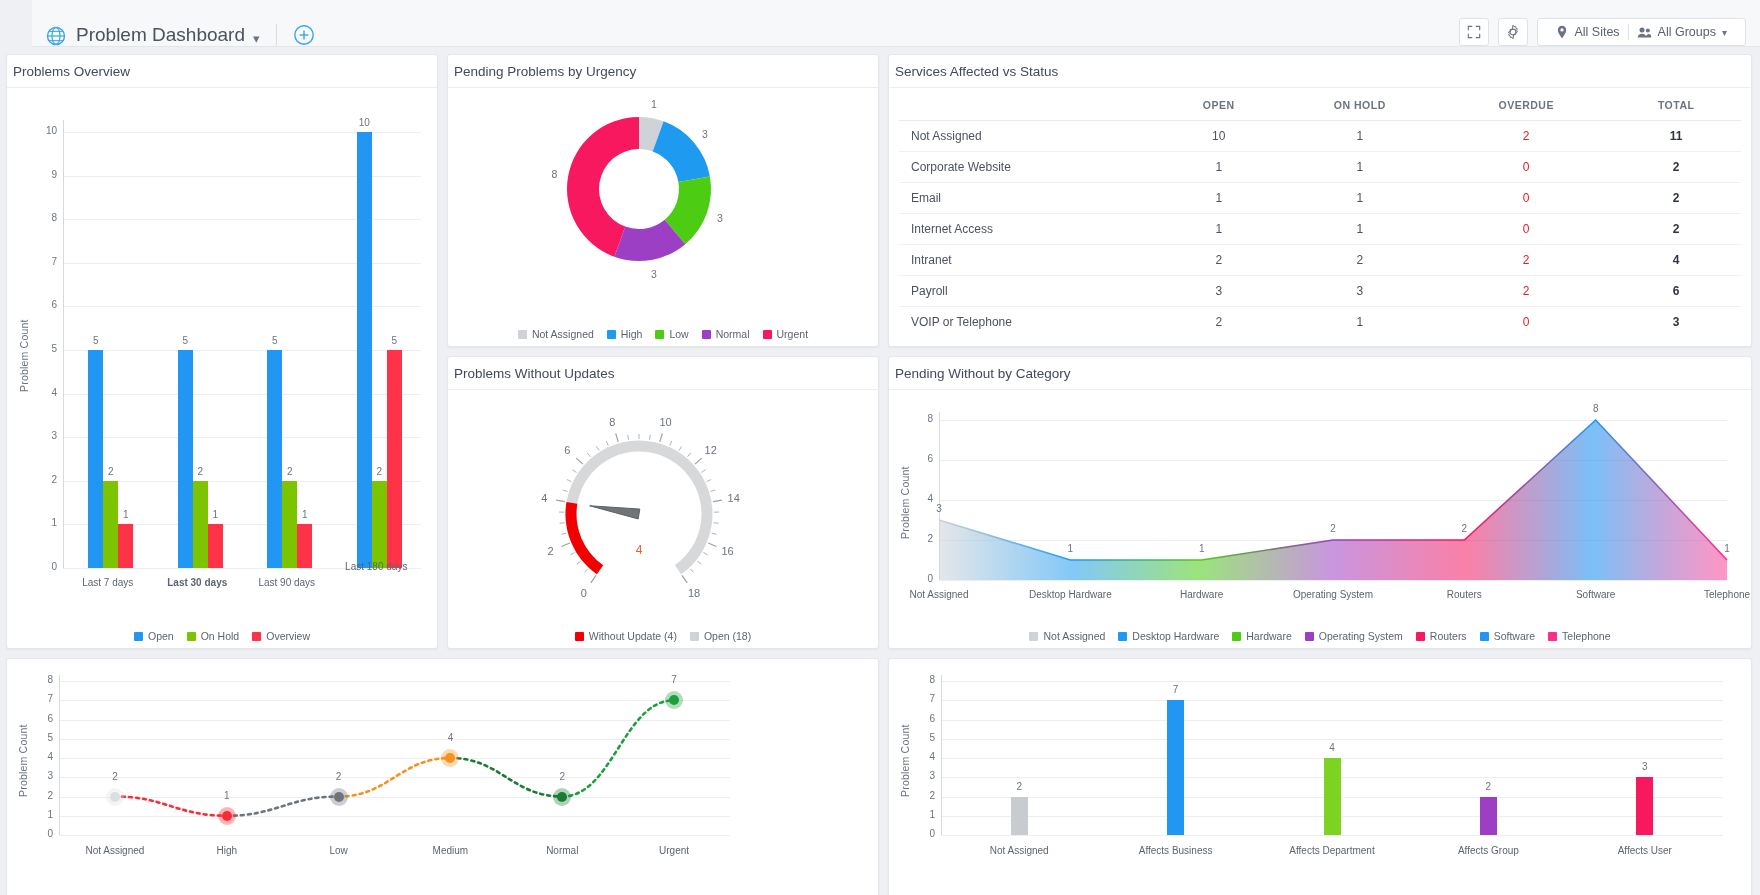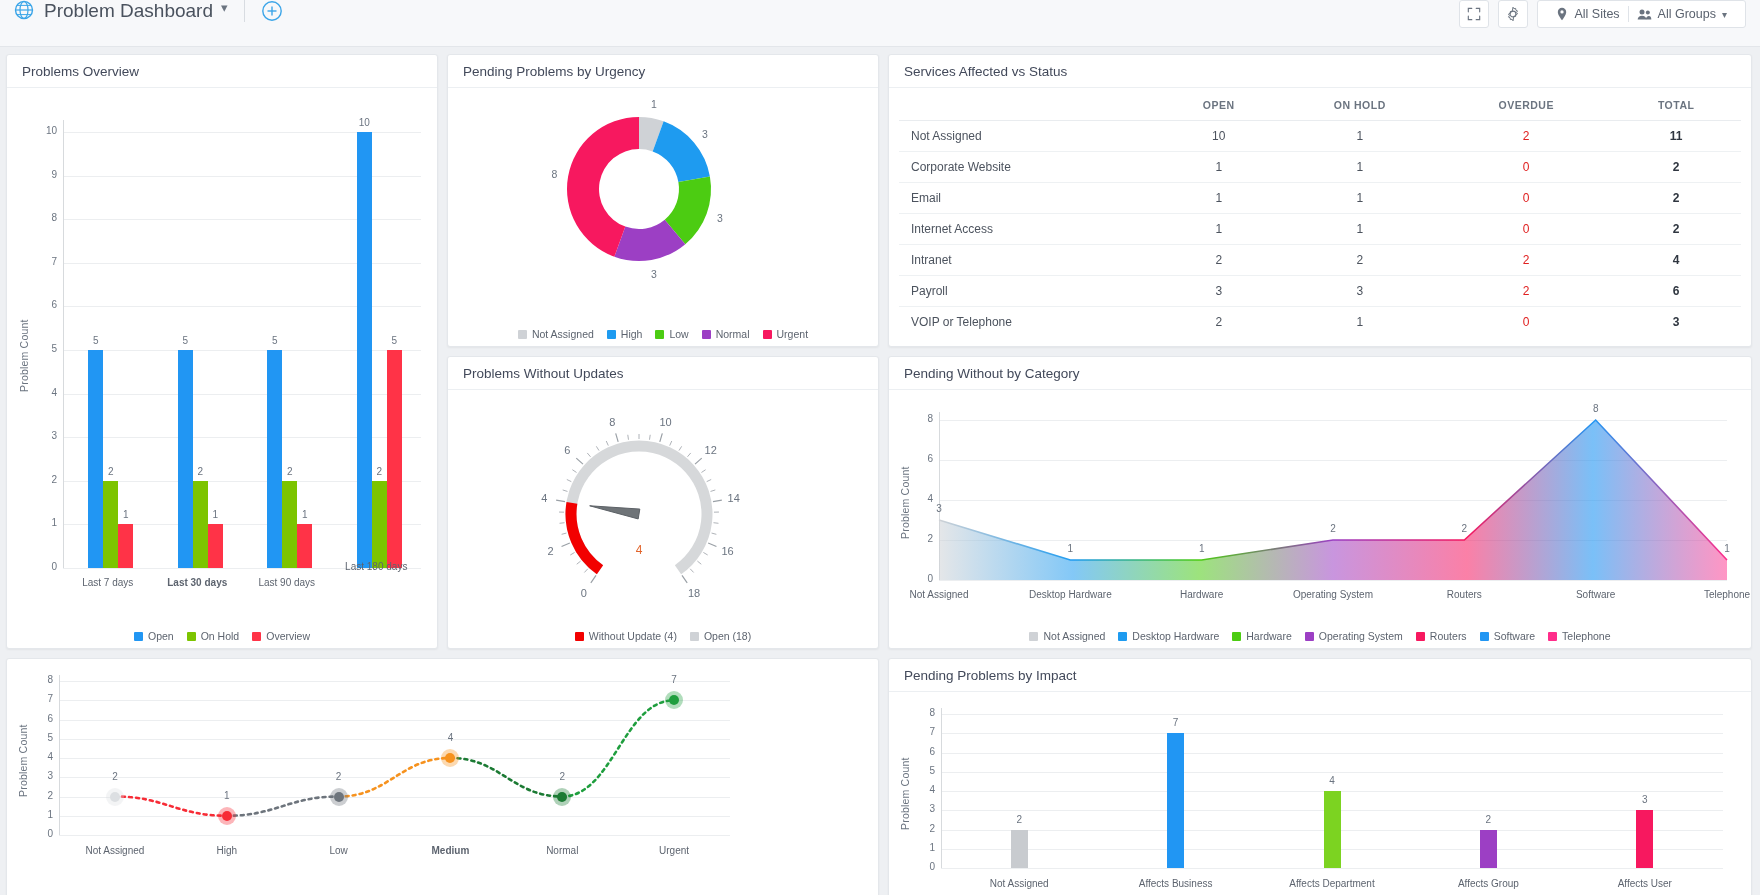--- a/index.html
+++ b/index.html
@@ -8,23 +8,24 @@
     width:1760px; height:895px;
     background:#eef0f3;
     font-family:"Liberation Sans", sans-serif;
     font-size:12px;
     color:#3d4551;
     overflow:hidden;
   }
   
   .topbar {
     height:47px; background:#f7f8fa;
-    display:flex; align-items:flex-start;
+    display:flex; align-items:flex-end;
     padding:0 14px;
     border-bottom:1px solid #e3e6ea;
+    margin-left:32px;
   }
   .globe-icon { width:20px; height:20px; margin-right:10px; flex:none; }
   .dash-title { font-size:19px; color:#4a525e; font-weight:400; }
   .caret { margin-left:8px; color:#6b7480; font-size:13px; }
   .divider-v { width:1px; height:22px; background:#d8dce1; margin:0 16px; }
   .plus-btn { width:22px; height:22px; flex:none; cursor:pointer; }
   .spacer { flex:1; }
   .icon-btn {
     width:30px; height:28px; border:1px solid #dfe3e8; background:#fff;
     border-radius:3px; display:flex; align-items:center; justify-content:center;
@@ -39,21 +40,21 @@
 
   
   .grid { padding:7px 6px; display:flex; flex-direction:column; gap:9px; }
   .row { display:flex; gap:9px; align-items:flex-start; }
   .card {
     background:#fff; border:1px solid #e4e7eb; border-radius:3px;
     box-shadow:0 1px 2px rgba(0,0,0,.05);
     display:flex; flex-direction:column;
   }
   .card-head {
-    height:33px; display:flex; align-items:center; padding:0 15px;
+    height:33px; display:flex; align-items:center; padding:0 6px;
     border-bottom:1px solid #eceff2;
     font-size:13.5px; color:#42495a;
   }
   .card-body { flex:1; position:relative; }
 
   
   .axis-label {
     position:absolute; writing-mode:vertical-rl; transform:rotate(180deg);
     font-size:10.5px; color:#6b7480; letter-spacing:.2px;
   }
@@ -538,34 +539,33 @@
             <div class="dot" style="left: 214.75px; top: 151.75px; width: 10px; height: 10px; background: rgb(247, 44, 54);"></div>
             <div class="vlabel" style="left: 195.75px; top: 130.75px; width: 48px;">1</div>
             <div class="xtick" style="left: 159.75px; top: 186px; width: 120px;">High</div>
             <div class="dot" style="left: 322.583px; top: 128.5px; width: 18px; height: 18px; background: rgb(109, 116, 124); opacity: 0.35;"></div>
             <div class="dot" style="left: 326.583px; top: 132.5px; width: 10px; height: 10px; background: rgb(109, 116, 124);"></div>
             <div class="vlabel" style="left: 307.583px; top: 111.5px; width: 48px;">2</div>
             <div class="xtick" style="left: 271.583px; top: 186px; width: 120px;">Low</div>
             <div class="dot" style="left: 434.417px; top: 90px; width: 18px; height: 18px; background: rgb(246, 146, 30); opacity: 0.35;"></div>
             <div class="dot" style="left: 438.417px; top: 94px; width: 10px; height: 10px; background: rgb(246, 146, 30);"></div>
             <div class="vlabel" style="left: 419.417px; top: 73px; width: 48px;">4</div>
-            <div class="xtick" style="left: 383.417px; top: 186px; width: 120px; font-weight: bold;">Medium</div>
+            <div class="xtick" style="left: 383.417px; top: 186px; width: 120px;">Medium</div>
             <div class="dot" style="left: 546.25px; top: 128.5px; width: 18px; height: 18px; background: rgb(27, 122, 51); opacity: 0.35;"></div>
             <div class="dot" style="left: 550.25px; top: 132.5px; width: 10px; height: 10px; background: rgb(27, 122, 51);"></div>
             <div class="vlabel" style="left: 531.25px; top: 111.5px; width: 48px;">2</div>
             <div class="xtick" style="left: 495.25px; top: 186px; width: 120px;">Normal</div>
             <div class="dot" style="left: 658.083px; top: 32.25px; width: 18px; height: 18px; background: rgb(31, 158, 62); opacity: 0.35;"></div>
             <div class="dot" style="left: 662.083px; top: 36.25px; width: 10px; height: 10px; background: rgb(31, 158, 62);"></div>
             <div class="vlabel" style="left: 643.083px; top: 15.25px; width: 48px;">7</div>
             <div class="xtick" style="left: 607.083px; top: 186px; width: 120px;">Urgent</div>
           </div>
       </div>
     </div>
     <div class="card" style="width:864px;height:277px;">
-      <div class="card-head">Pending Problems by Impact</div>
       <div class="card-body">
         <div id="c-impact" style="position:absolute;inset:0;">
             <div class="gridline" style="left: 52px; top: 176px; width: 782px;"></div>
             <div class="tick" style="left: 22px; top: 169px; width: 24px;">0</div>
             <div class="gridline" style="left: 52px; top: 156.75px; width: 782px;"></div>
             <div class="tick" style="left: 22px; top: 149.75px; width: 24px;">1</div>
             <div class="gridline" style="left: 52px; top: 137.5px; width: 782px;"></div>
             <div class="tick" style="left: 22px; top: 130.5px; width: 24px;">2</div>
             <div class="gridline" style="left: 52px; top: 118.25px; width: 782px;"></div>
             <div class="tick" style="left: 22px; top: 111.25px; width: 24px;">3</div>

